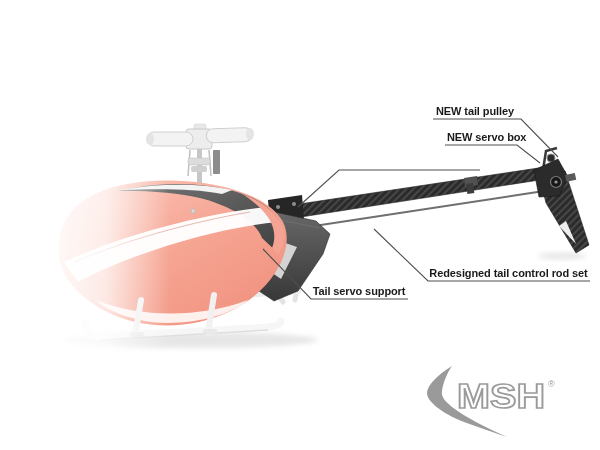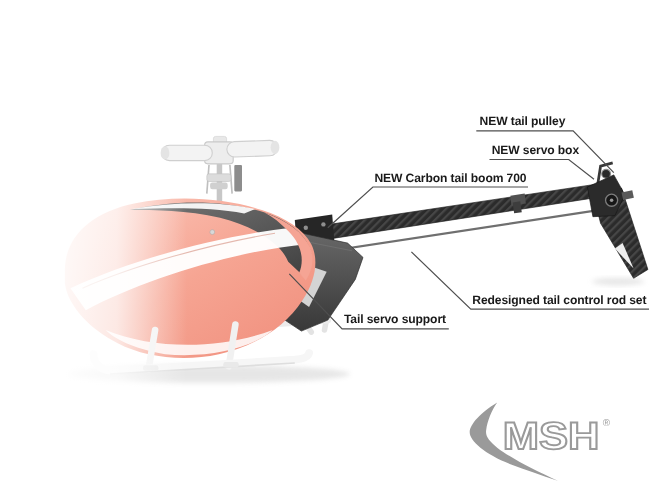--- a/index.html
+++ b/index.html
@@ -144,18 +144,17 @@
                C487,428 465,417 452,407 C445,401 441,397 442,391 C443,383 447,373 452,366 Z" fill="#9a9a9a"></path>
       <text x="501" y="408" text-anchor="middle" font-family="Liberation Sans, sans-serif" font-size="35" font-weight="bold" textLength="88" lengthAdjust="spacingAndGlyphs" fill="#ffffff" stroke="#9a9a9a" stroke-width="1.7">MSH</text>
       <text x="548" y="387" font-family="Liberation Sans, sans-serif" font-size="9" fill="#9a9a9a">®</text>
     </g>
   </svg>
 
   <div class="label" style="left:436px;top:105px">NEW tail pulley</div>
 
   <div class="label" style="left:447px;top:131px">NEW servo box</div>
 
-  <div class="label c" style="left:339px;top:156px;width:141px">NEW Carbon tail boom 700</div>
 
   <div class="label c" style="left:425px;top:267px;width:167px">Redesigned tail control rod set</div>
 
   <div class="label c" style="left:309px;top:285px;width:100px">Tail servo support</div>
 </div>
 
 </body></html>

